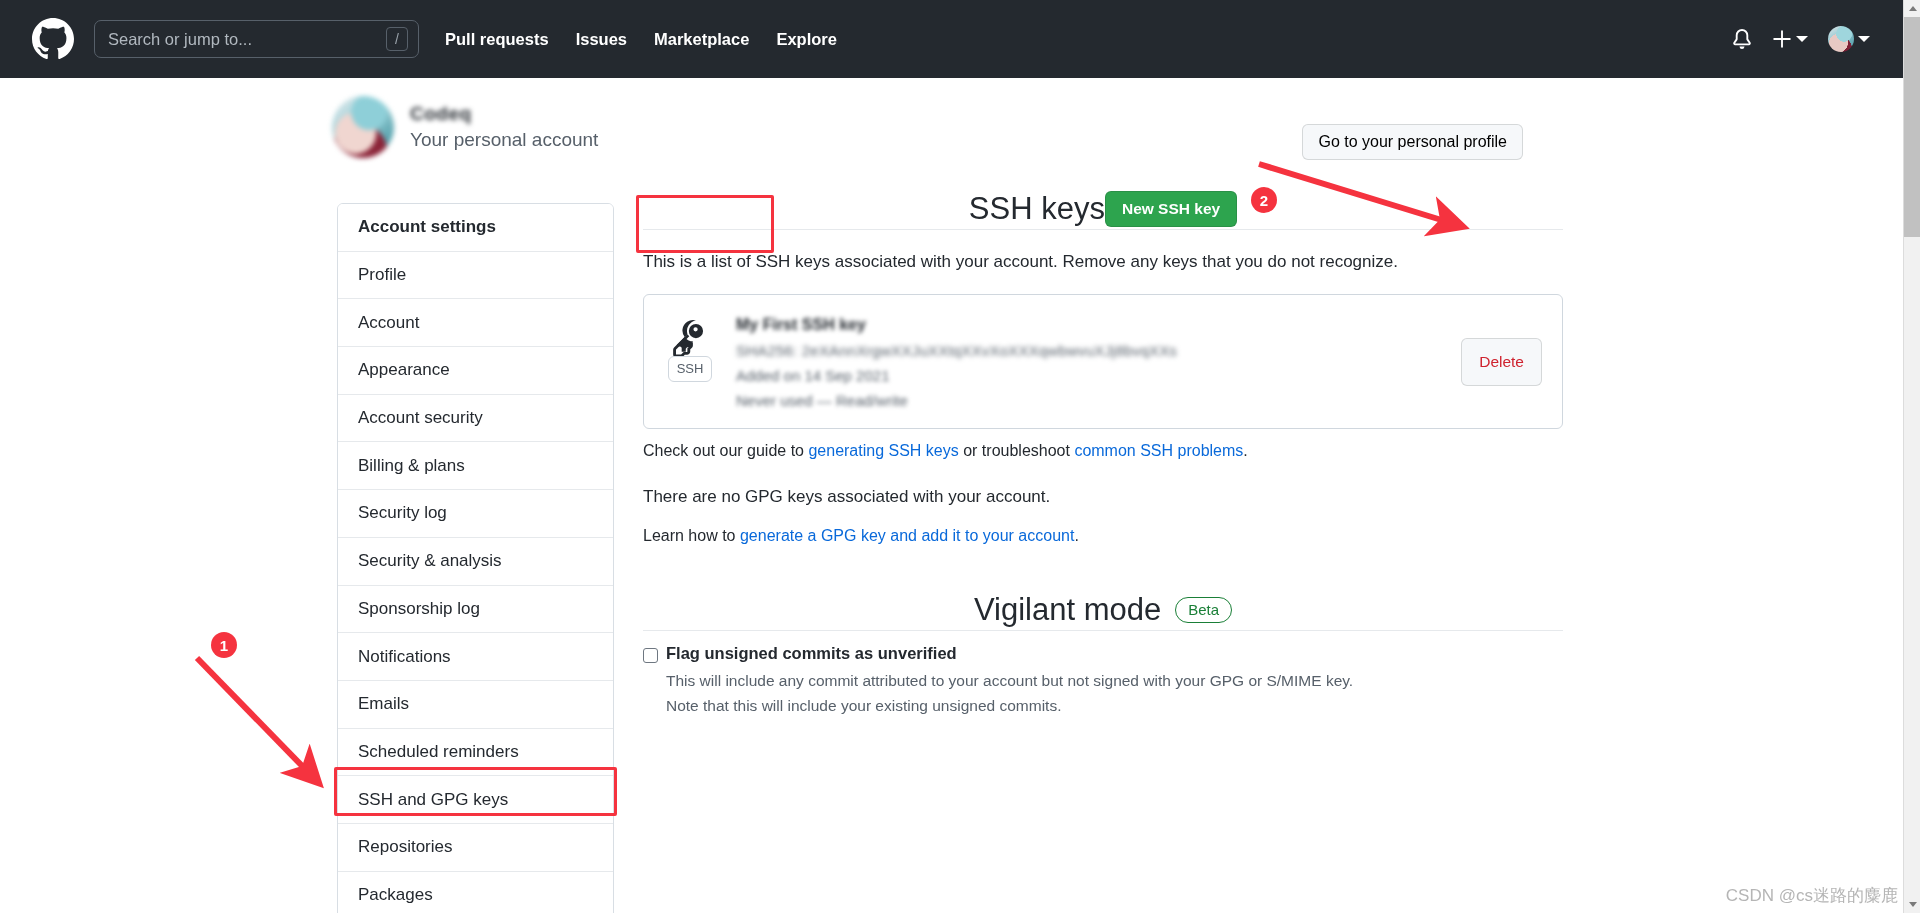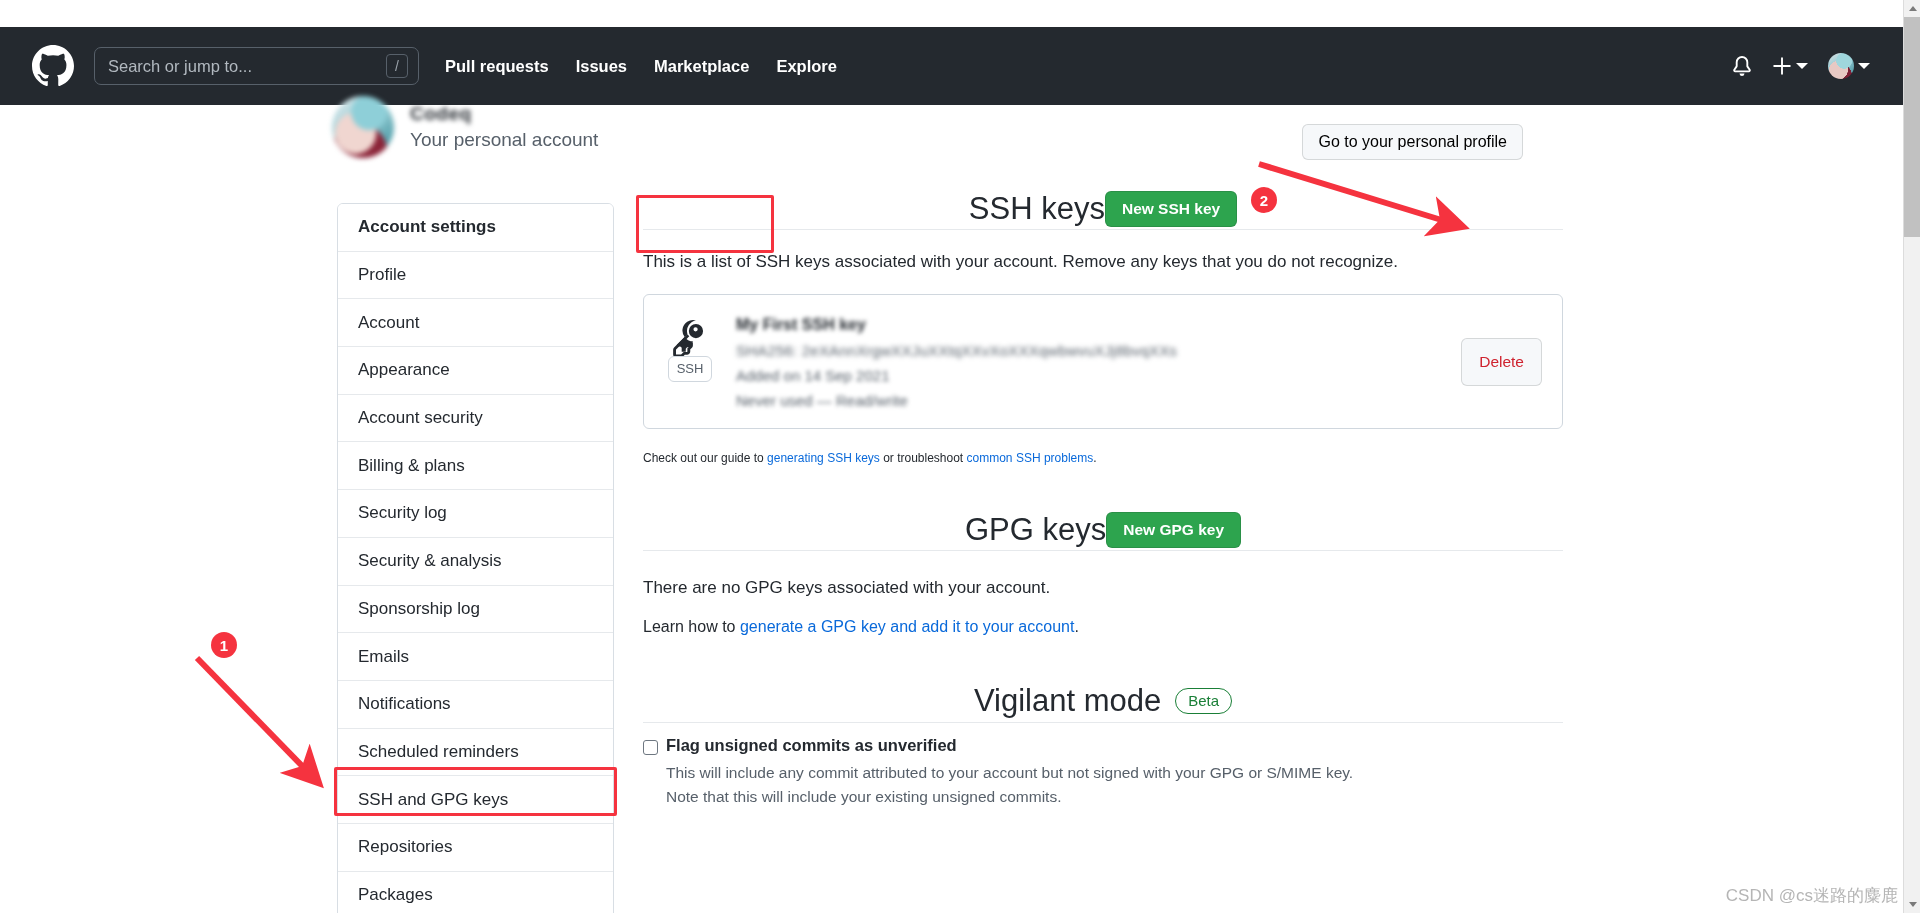--- a/index.html
+++ b/index.html
@@ -14,21 +14,20 @@
   }
   .page { position: relative; width: 1920px; height: 913px; background:#fff; }
 
   
   .gh-header {
     position: absolute; top: 0; left: 0;
     width: 1920px; height: 78px;
     background: #24292f;
     display: flex; align-items: center;
     padding: 0 24px 0 32px;
-    margin-top: 27px;
   }
   .gh-logo { width: 42px; height: 42px; flex: 0 0 auto; margin-right: 20px; }
   .gh-logo svg { display:block; width: 42px; height: 42px; fill:#ffffff; }
 
   .search-box {
     position: relative;
     width: 325px; height: 38px;
     border: 1px solid #57606a;
     border-radius: 7px;
     background: transparent;
@@ -222,21 +221,21 @@
   .key-added  { font-size: 15px; color:#57606a; margin-top: 8px; filter: blur(2.3px); }
   .key-used   { font-size: 15px; color:#57606a; margin-top: 8px; filter: blur(2.3px); }
   .btn-delete {
     flex: 0 0 auto; align-self: center;
     background: #f6f8fa; color: #cf222e;
     border: 1px solid rgba(27,31,36,0.15); border-radius: 6px;
     padding: 14px 17px; font-size: 15.5px; cursor: pointer;
     font-family: "Liberation Sans", sans-serif;
   }
 
-  .guide-line { font-size: 12px; color: #24292f; margin-top: 22px; }
+  .guide-line { font-size: 16px; color: #24292f; margin-top: 13px; }
   a.lnk { color: #0969da; text-decoration: none; cursor: pointer; }
 
   .gpg-empty { font-size: 17px; color: #24292f; margin-top: 27px; }
   .gpg-learn { font-size: 16px; color: #24292f; margin-top: 20px; }
 
   .vig-check {
     margin-top: 13px;
     display: flex; align-items: flex-start; gap: 8px;
   }
   .cbox {
@@ -345,22 +344,22 @@
   <div class="sidebar">
     <div class="sidebar-item is-header">Account settings</div>
     <div class="sidebar-item">Profile</div>
     <div class="sidebar-item">Account</div>
     <div class="sidebar-item">Appearance</div>
     <div class="sidebar-item">Account security</div>
     <div class="sidebar-item">Billing &amp; plans</div>
     <div class="sidebar-item">Security log</div>
     <div class="sidebar-item">Security &amp; analysis</div>
     <div class="sidebar-item">Sponsorship log</div>
+    <div class="sidebar-item">Notifications</div>
     <div class="sidebar-item">Emails</div>
-    <div class="sidebar-item">Notifications</div>
     <div class="sidebar-item">Scheduled reminders</div>
     <div class="sidebar-item">SSH and GPG keys</div>
     <div class="sidebar-item">Repositories</div>
     <div class="sidebar-item">Packages</div>
   </div>
 
   <div class="content">
 
     <div class="sec-head">
       <div class="sec-title">SSH keys</div>
@@ -388,24 +387,20 @@
         <div class="key-added">Added on 14 Sep 2021</div>
         <div class="key-used">Never used — Read/write</div>
       </div>
       <button class="btn-delete">Delete</button>
     </div>
 
     <div class="guide-line">
       <span>Check out our guide to </span><a class="lnk">generating SSH keys</a><span> or troubleshoot </span><a class="lnk">common SSH problems</a><span>.</span>
     </div>
 
-    <div class="sec-head" style="margin-top:46px;">
-      <div class="sec-title">GPG keys</div>
-      <button class="btn-green">New GPG key</button>
-    </div>
     <div class="gpg-empty">There are no GPG keys associated with your account.</div>
     <div class="gpg-learn">
       <span>Learn how to </span><a class="lnk">generate a GPG key and add it to your account</a><span>.</span>
     </div>
 
     <div class="sec-head" style="margin-top:46px;">
       <div class="sec-title with-badge">
         <span>Vigilant mode</span>
         <span class="beta-badge">Beta</span>
       </div>

